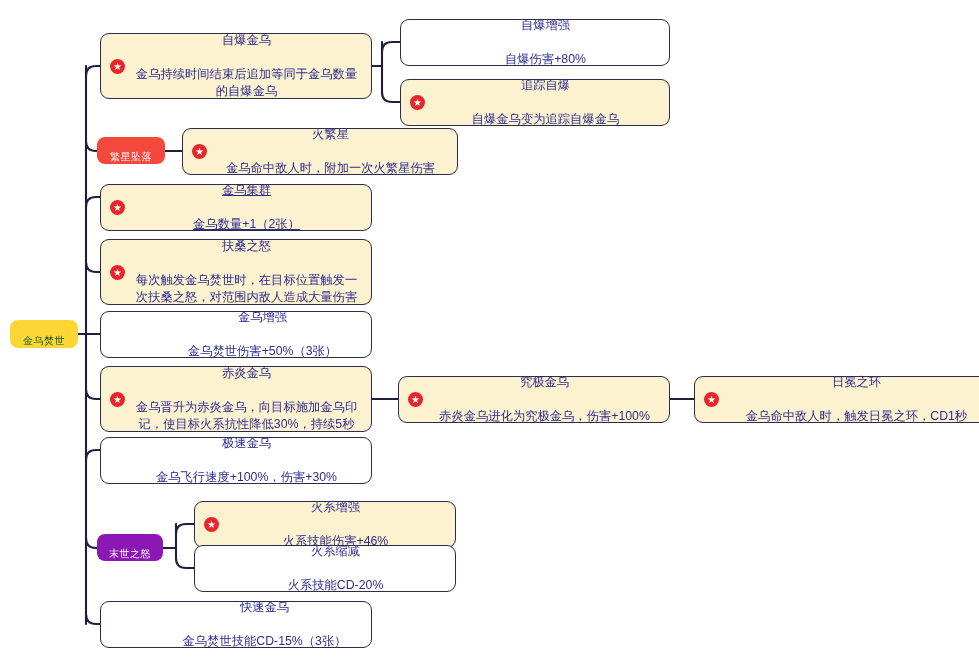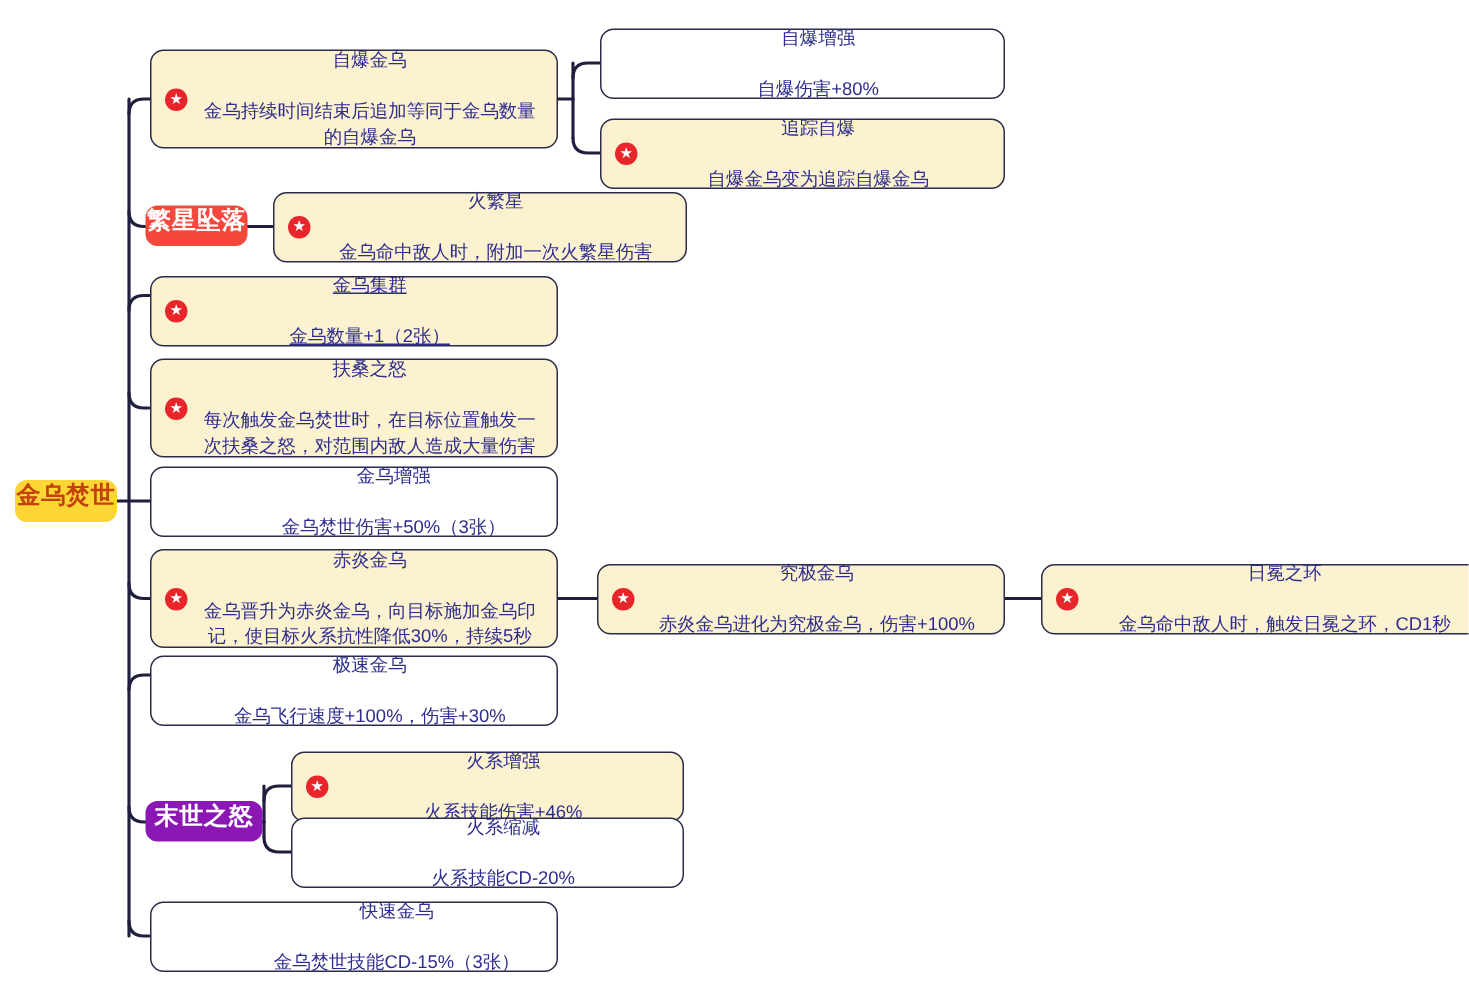--- a/index.html
+++ b/index.html
@@ -33,26 +33,26 @@
   .node .desc{display:block;}
 
   .node.plain{background:#ffffff;}
   .node.cream{background:#fdf2d0;}
 
   
   .pill{
     position:absolute;
     box-sizing:border-box;
     border-radius:8px;
-    display:flex;align-items:flex-start;justify-content:center;
-    font-size:16px;
-    font-weight:bold;
+    display:flex;align-items:flex-end;justify-content:center;
+    font-size:10px;
+    font-weight:normal;
     letter-spacing:.5px;
   }
-  .pill.root{background:#fbd635;color:#c2410c;}
+  .pill.root{background:#fbd635;color:#14532d;}
   .pill.red{background:#f4483c;color:#ffffff;}
   .pill.purple{background:#8b18b5;color:#ffffff;}
 
   
   .star{
     flex:0 0 auto;
     width:15px;height:15px;border-radius:50%;
     background:#e8252a;
     margin-right:6px;
     position:relative;
@@ -200,21 +200,21 @@
   </div>
 
   <div class="node plain" style="left:100px;top:437px;width:272px;height:47px;">
     <span class="star-spacer"></span>
     <span class="body">
       <span class="title">极速金乌</span>
       <span class="desc">金乌飞行速度+100%，伤害+30%</span>
     </span>
   </div>
 
-  <div class="pill purple" style="left:97px;top:534px;width:78px;height:27px;">
+  <div class="pill purple" style="left:97px;top:534px;width:66px;height:27px;">
     <span>末世之怒</span>
   </div>
 
   <div class="node cream" style="left:194px;top:501px;width:262px;height:47px;">
     <span class="star"></span>
     <span class="body">
       <span class="title">火系增强</span>
       <span class="desc">火系技能伤害+46%</span>
     </span>
   </div>

